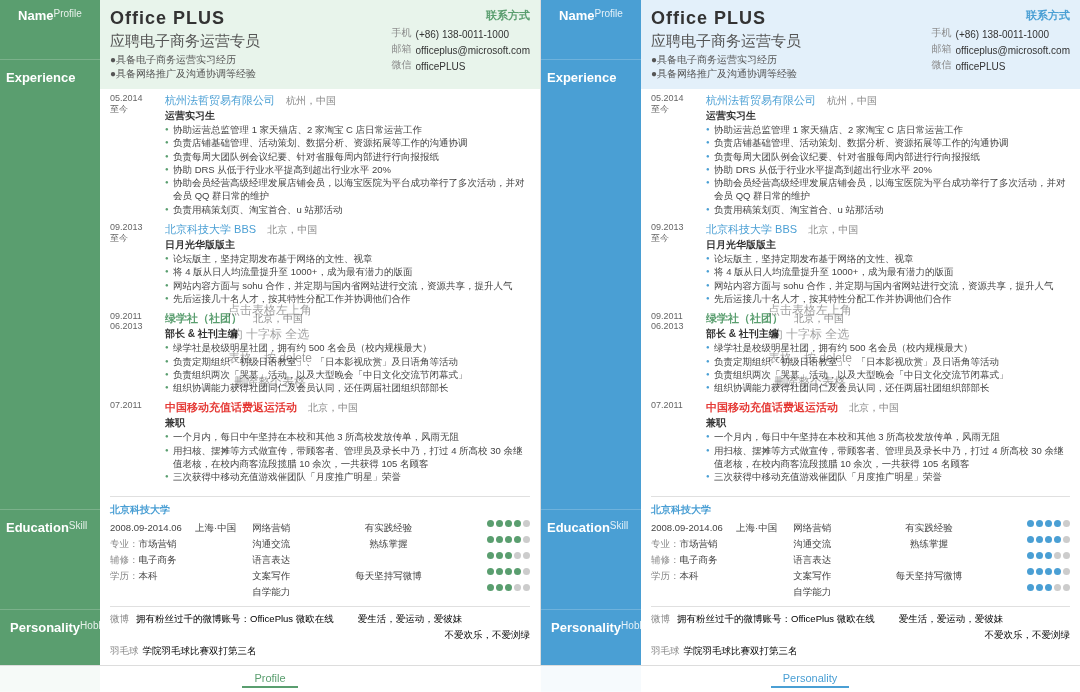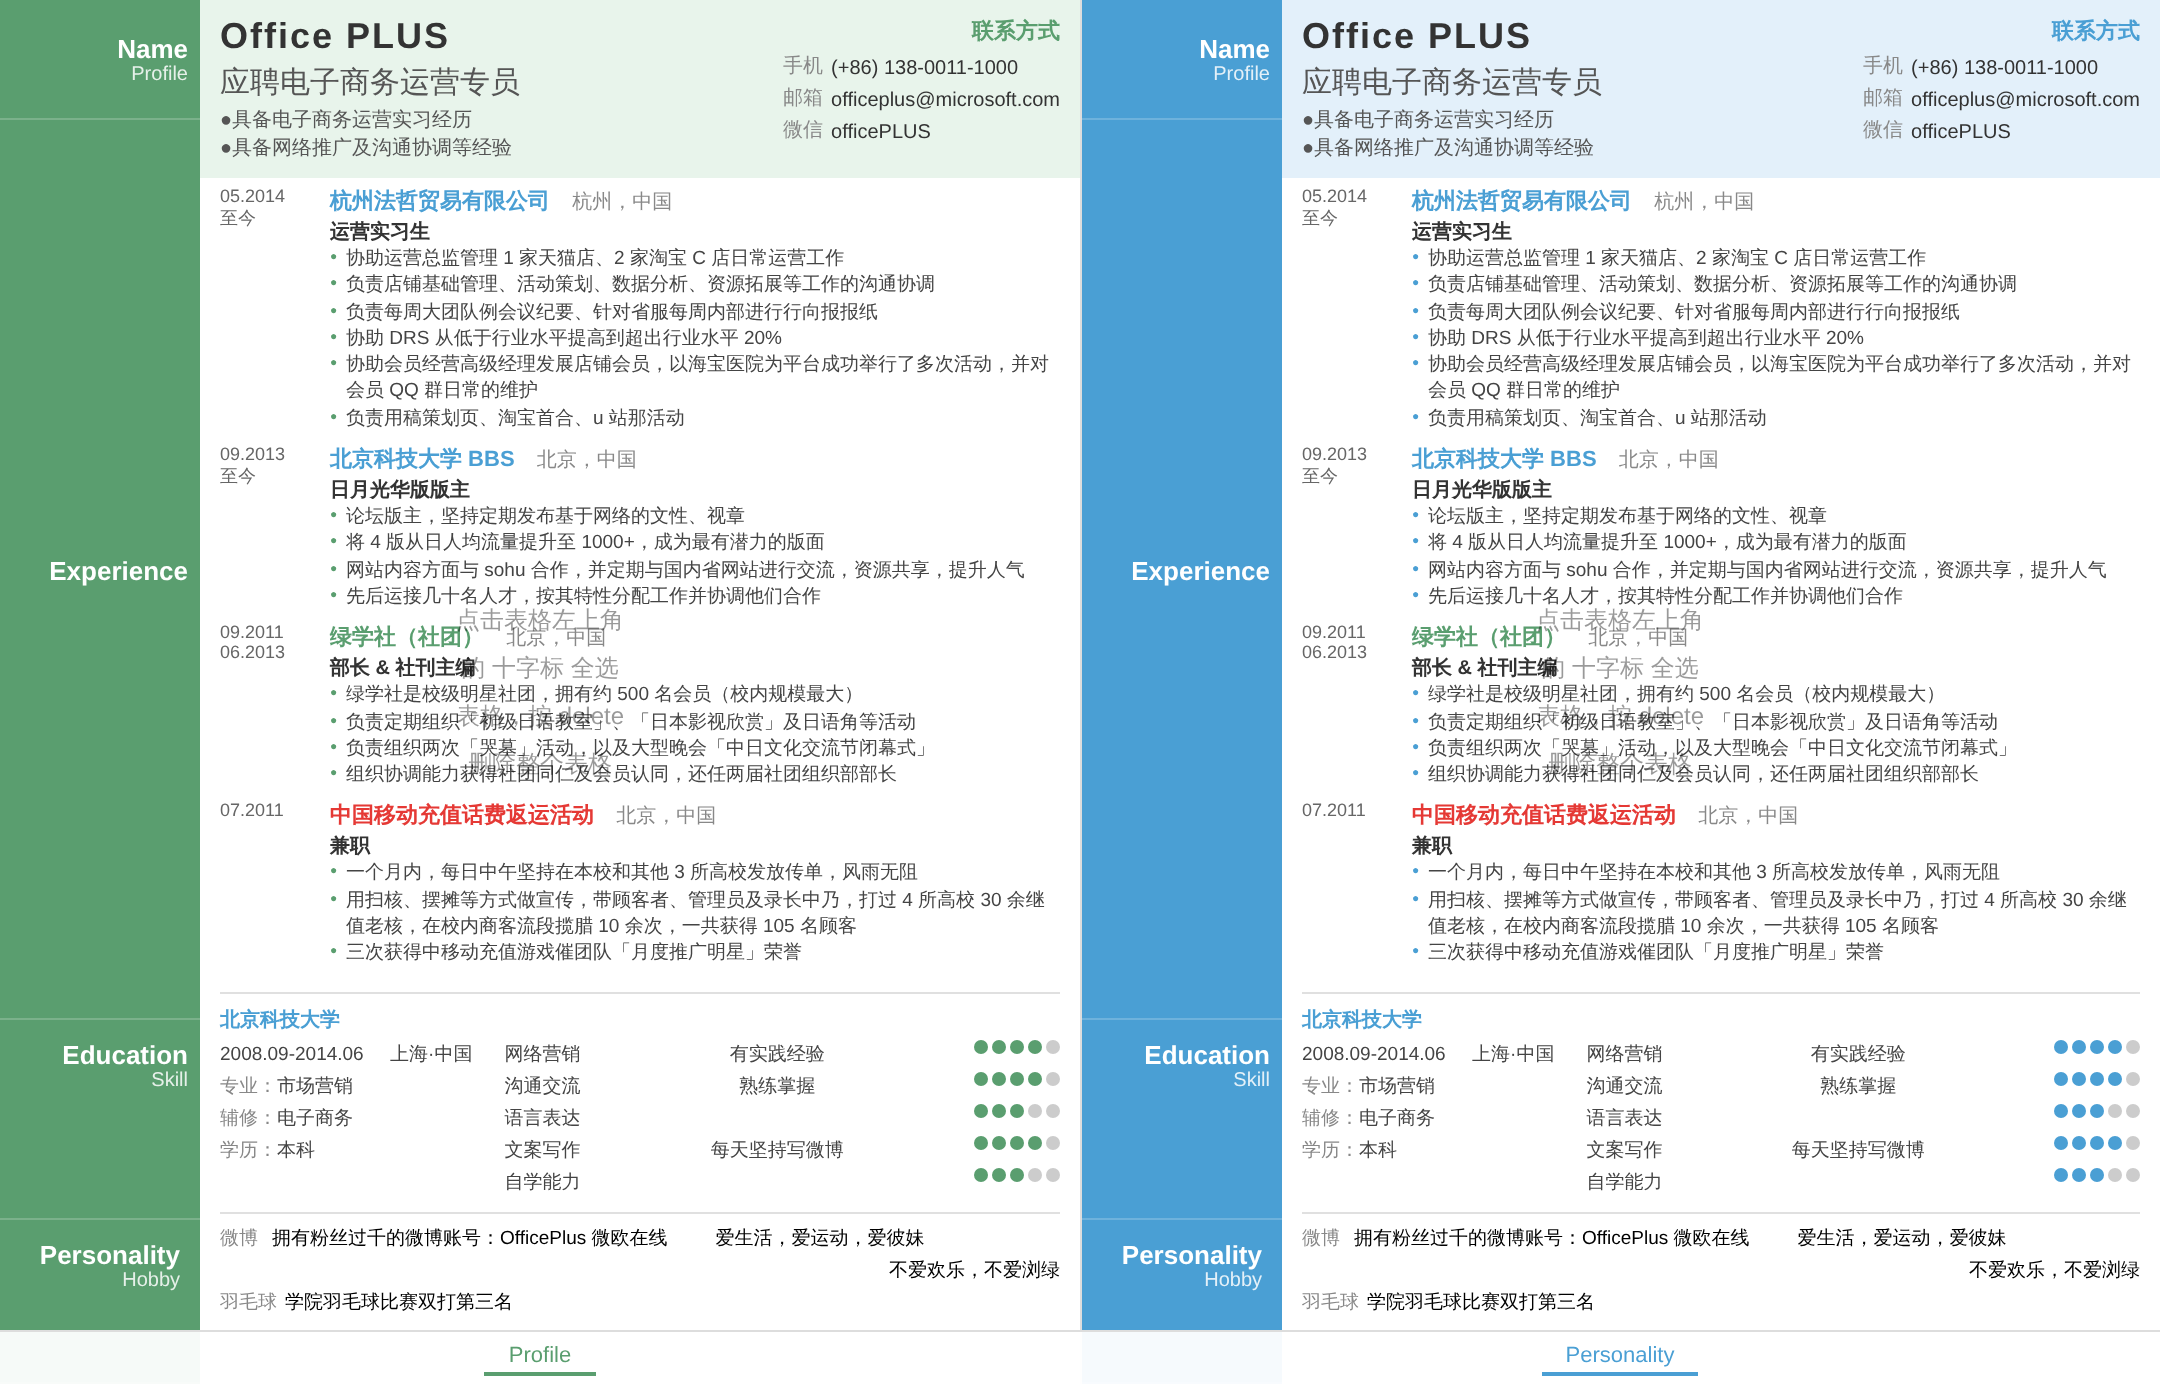--- a/index.html
+++ b/index.html
@@ -30,39 +30,38 @@
       display: flex;
       flex-direction: column;
     }
     .sidebar-section {
       padding: 8px 6px;
       border-bottom: 1px solid rgba(255,255,255,0.2);
       color: white;
       text-align: right;
       min-height: 50px;
       display: flex;
-      flex-direction: column;
       justify-content: center;
     }
     .sidebar-section .title {
       font-size: 13px;
       font-weight: bold;
     }
     .sidebar-section .subtitle {
       font-size: 10px;
       opacity: 0.85;
     }
     .sidebar-section.name-section {
       background: #5a9e6f;
       min-height: 60px;
     }
     .sidebar-section.experience-section {
       background: #5a9e6f;
       min-height: 450px;
-      justify-content: center;
+      justify-content: flex-start;
       padding-top: 10px;
     }
     .sidebar-section.education-section {
       background: #5a9e6f;
       min-height: 100px;
       justify-content: flex-start;
       padding-top: 10px;
     }
     .sidebar-section.personality-section {
       background: #5a9e6f;
@@ -136,21 +135,21 @@
       min-width: 55px;
       font-size: 9px;
       color: #666;
       padding-right: 4px;
     }
     .exp-body {
       flex: 1;
     }
     .exp-company {
       font-size: 11px;
-      font-weight: bold;
+      font-weight: normal;
       color: #4a9fd4;
       text-align: center;
     }
     .exp-location {
       font-size: 10px;
       color: #888;
       margin-left: 8px;
     }
     .exp-role {
       font-size: 10px;

